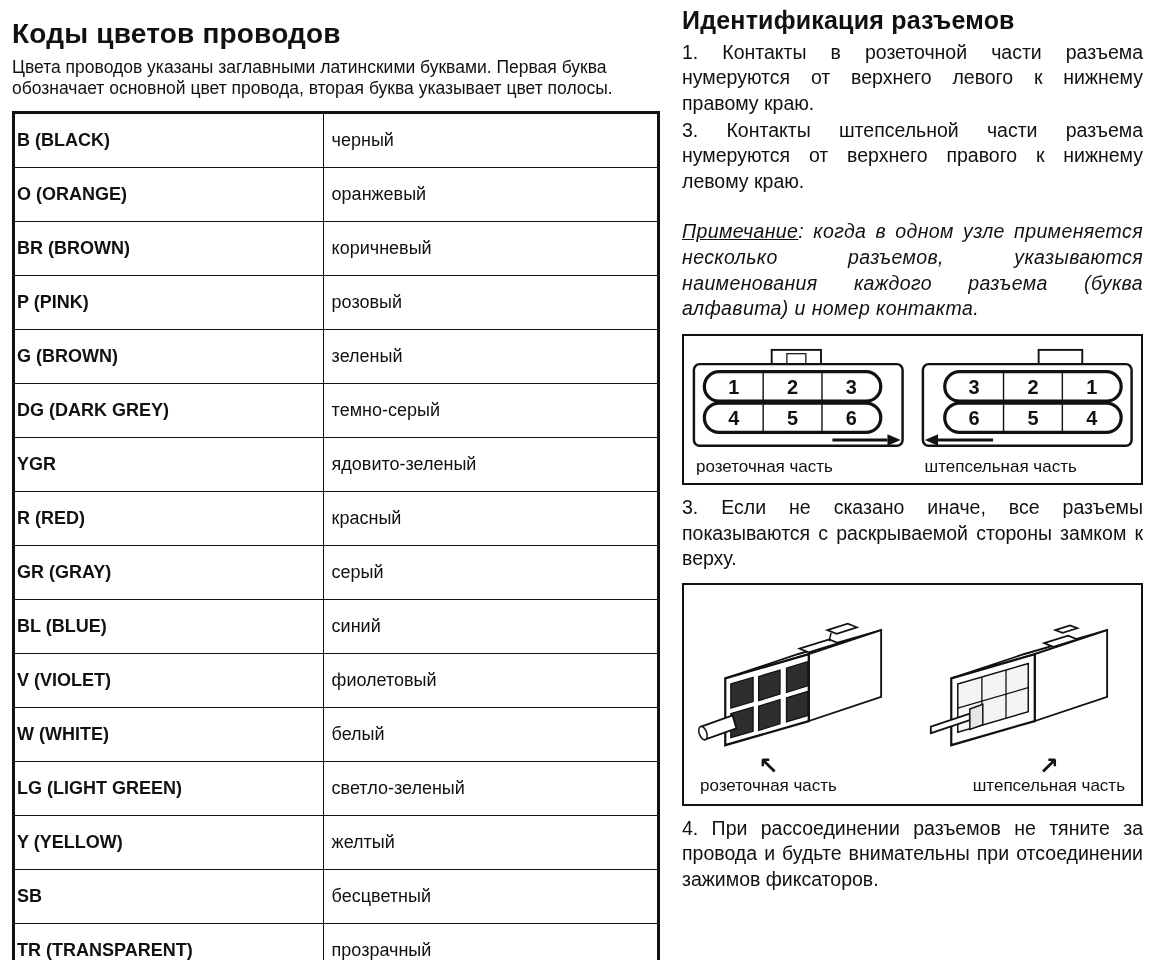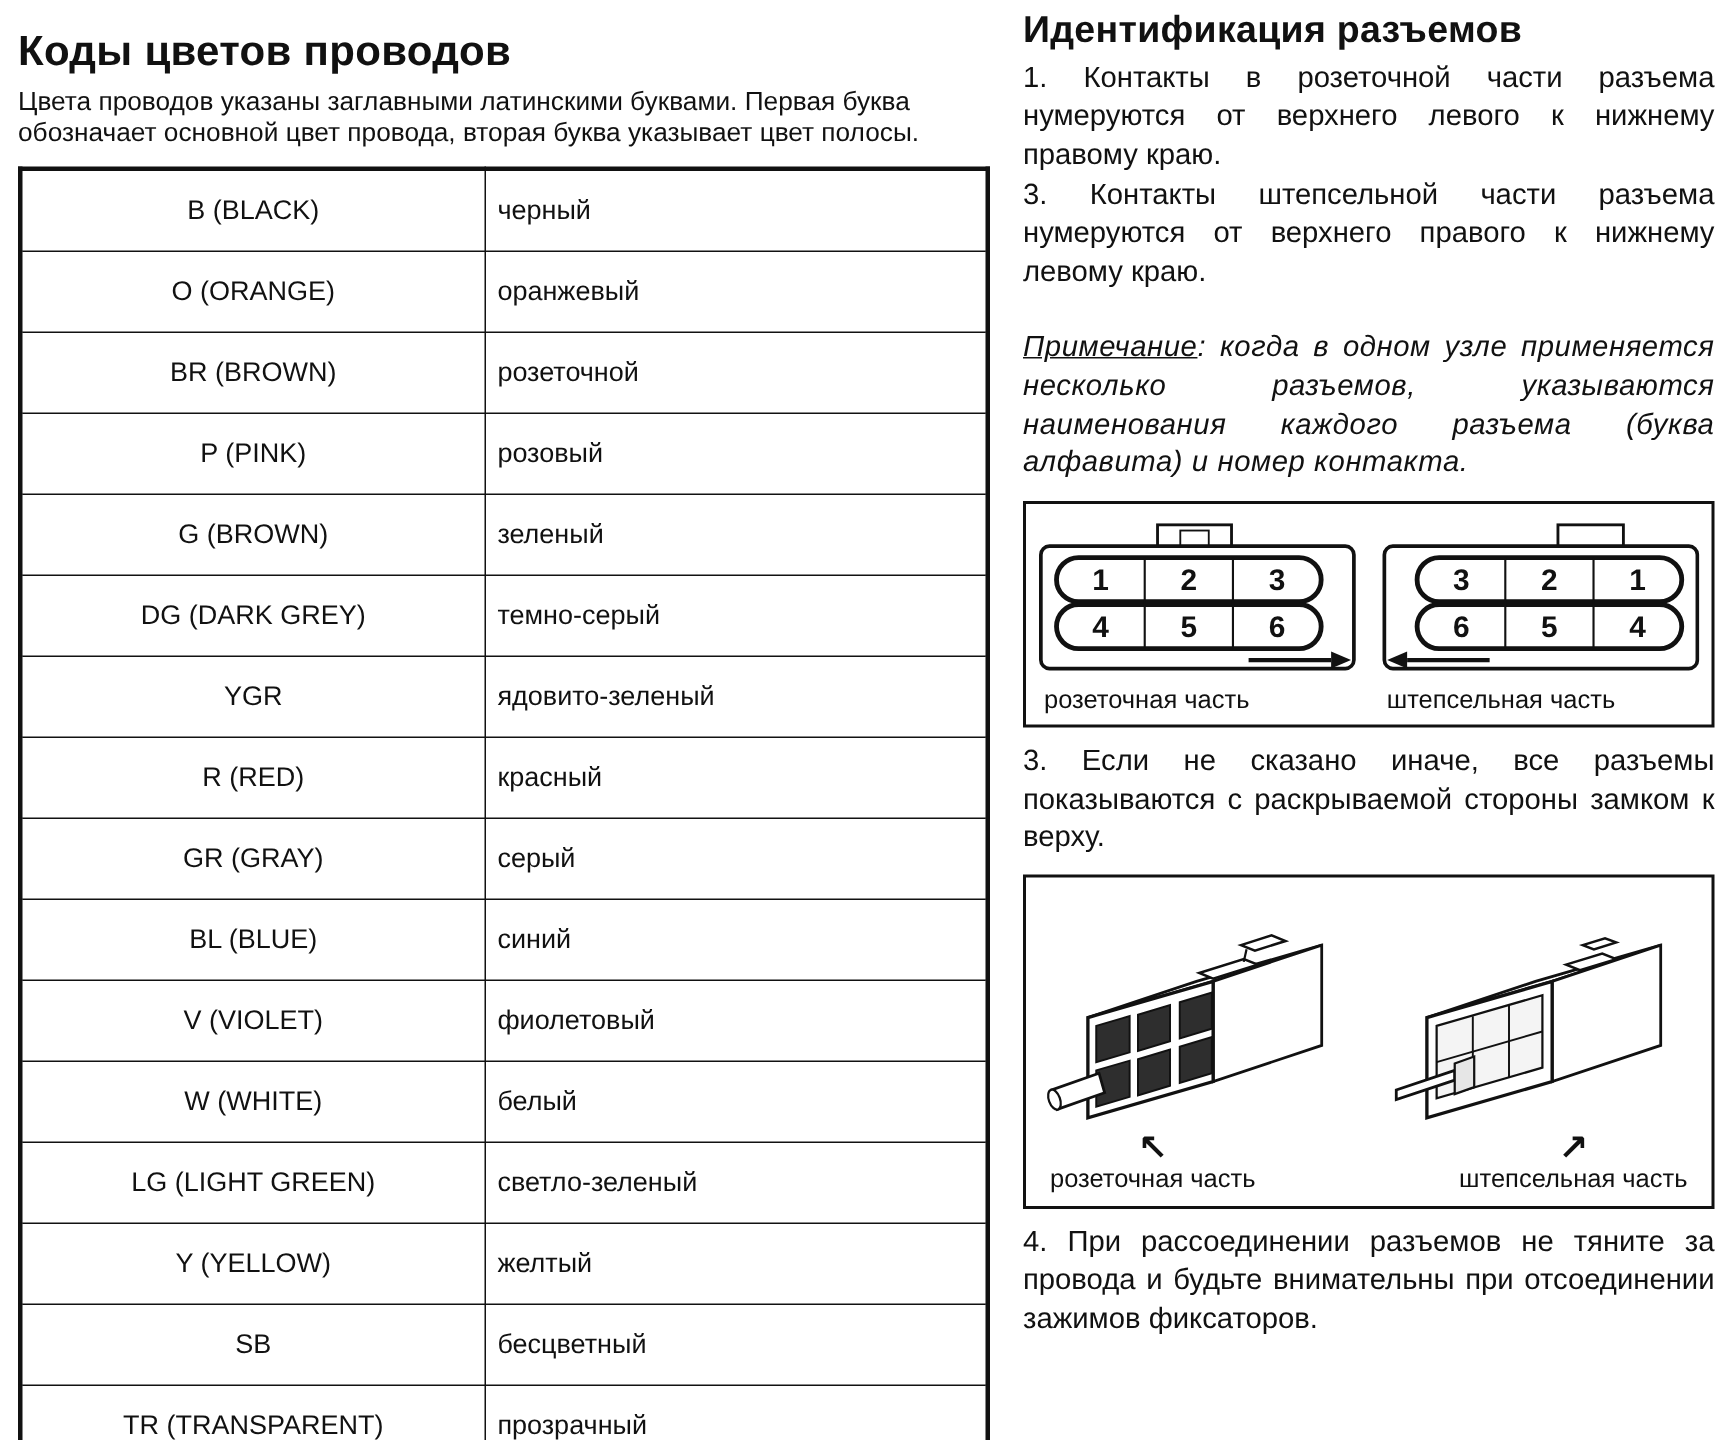--- a/index.html
+++ b/index.html
@@ -13,21 +13,21 @@
   .col-left  { position: absolute; left: 12px;  top: 18px; width: 648px; }
   .col-right { position: absolute; left: 682px; top: 6px; width: 461px; }
 
   .section-title { font-size: 28px; font-weight: bold; letter-spacing: .2px; margin-bottom: 7px; }
   .col-right .section-title { font-size: 25px; margin-bottom: 5px; }
 
   .intro { font-size: 17.5px; line-height: 1.22; }
 
   table.color-table { border-collapse: collapse; width: 100%; margin-top: 11px; border: 3px solid #111; }
   .color-table td { border: 1.7px solid #111; height: 28.4px; font-size: 18px; padding: 16px 8px; }
-  .color-table td.code { width: 48%; text-align: center; padding: 0 2px; }
+  .color-table td.code { width: 48%; text-align: left; padding: 0 2px; font-weight: bold; }
 
   .figure-box { border: 2.5px solid #111; background: #fff; }
   .wire-box { margin-top: 24px; padding: 8px 8px 0; }
   .wire-box svg { display: block; width: 100%; height: auto; }
 
   .right-para { font-size: 19.5px; line-height: 1.3; text-align: justify; margin-top: 2px; }
   .note { font-size: 19.5px; font-style: italic; line-height: 1.32; letter-spacing: .4px; text-align: justify; margin-top: 25px; }
   .note-label { text-decoration: underline; }
 
   .pin-box { margin: 12px 0 10px; padding: 12px 8px 6px; display: flex; gap: 16px; }
@@ -58,21 +58,21 @@
         <tr>
             <td class="code">B (BLACK)</td>
             <td class="name">черный</td>
           </tr>
         <tr>
             <td class="code">O (ORANGE)</td>
             <td class="name">оранжевый</td>
           </tr>
         <tr>
             <td class="code">BR (BROWN)</td>
-            <td class="name">розеточной</td>
+            <td class="name">коричневый</td>
           </tr>
         <tr>
             <td class="code">P (PINK)</td>
             <td class="name">розовый</td>
           </tr>
         <tr>
             <td class="code">G (BROWN)</td>
             <td class="name">зеленый</td>
           </tr>
         <tr>

